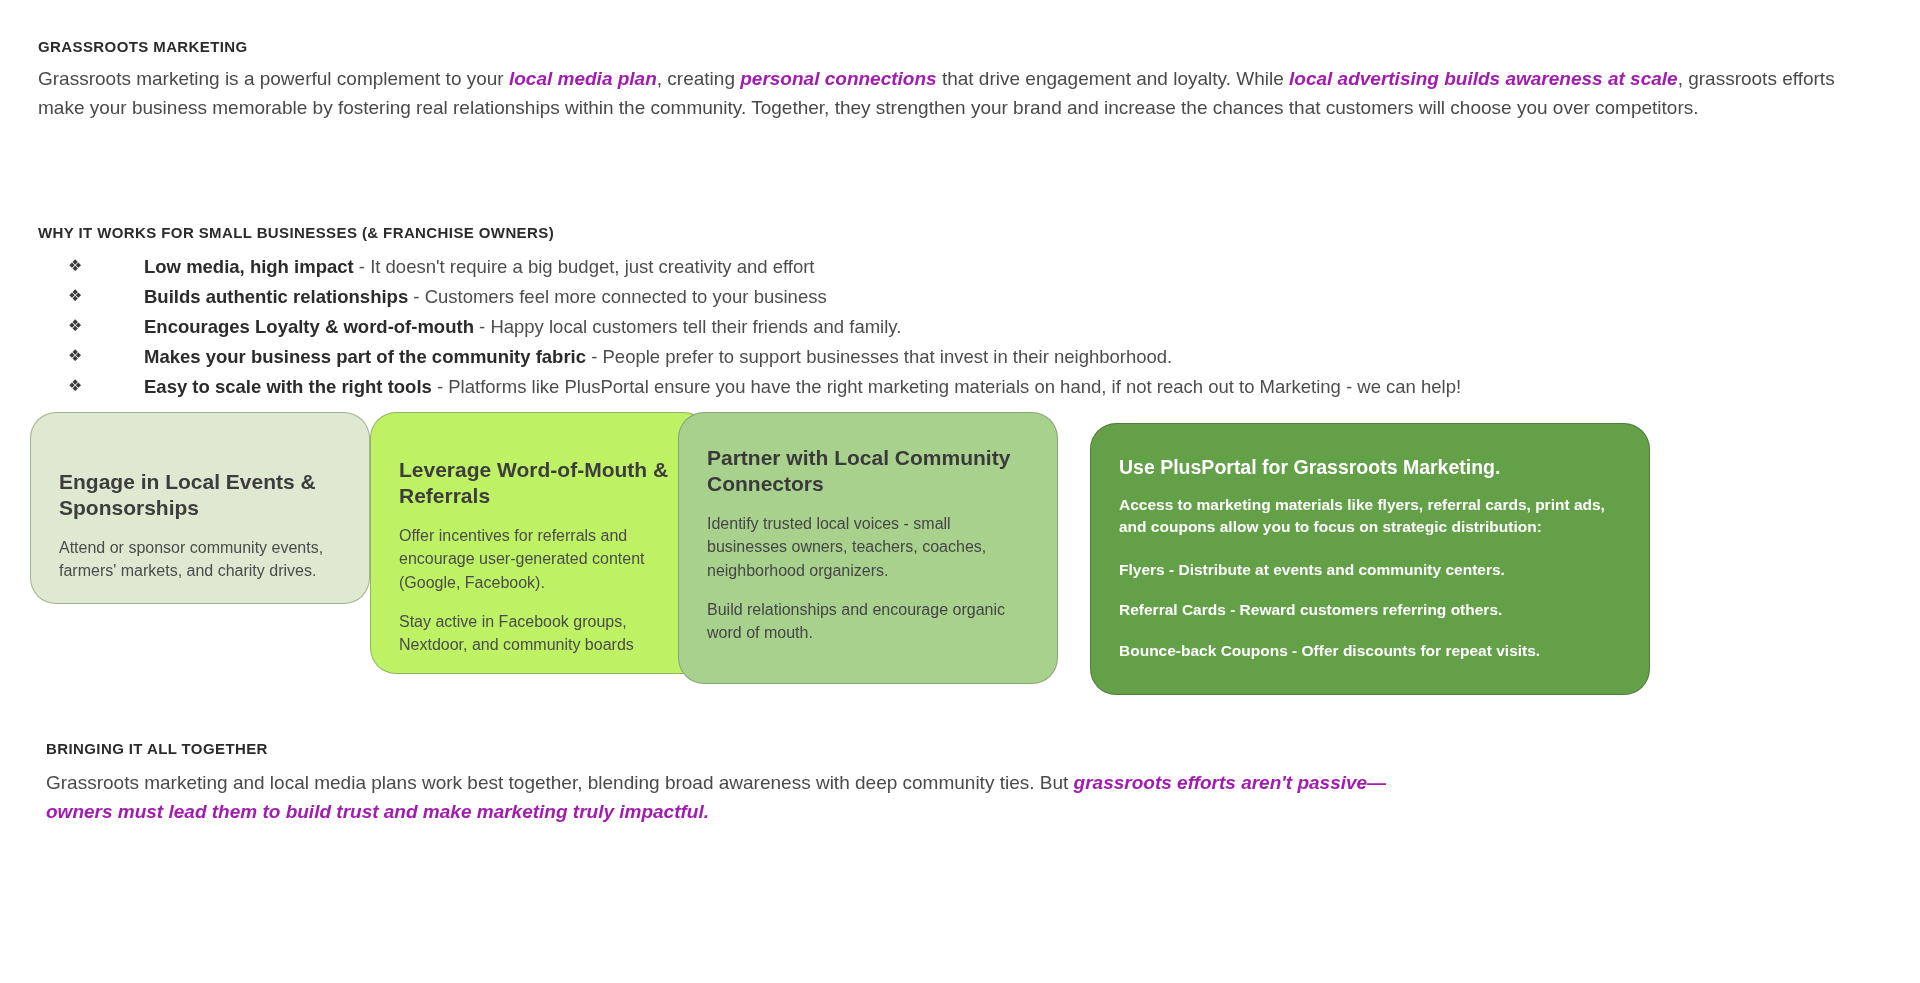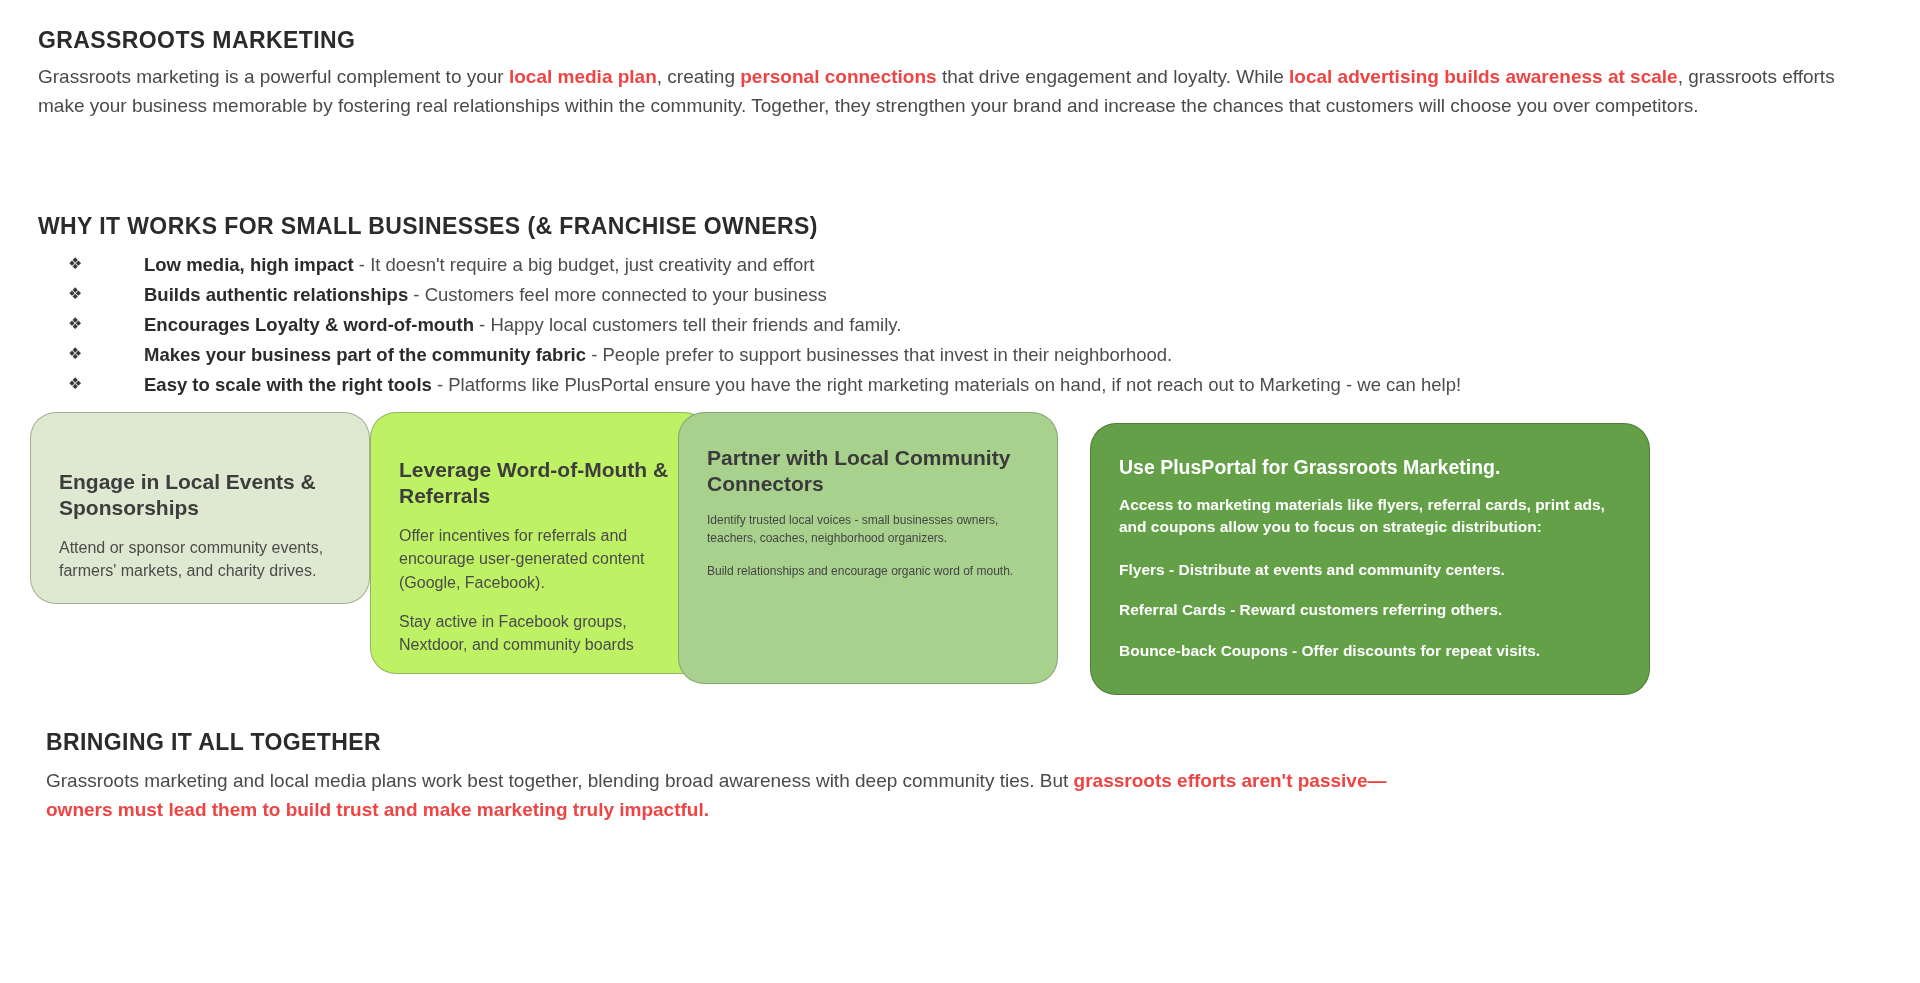--- a/index.html
+++ b/index.html
@@ -23,35 +23,35 @@
   }
 
   
   .sec1 {
     position: absolute;
     left: 38px;
     top: 22px;
     width: 1800px;
   }
   h1.heading {
-    font-size: 23px;
+    font-size: 15px;
     font-weight: bold;
     letter-spacing: 0.4px;
     color: #2b2b2b;
-    margin: 4px 0 8px 0;
+    margin: 16px 0 8px 0;
     line-height: 1.25;
   }
   p.body-para {
     font-size: 19px;
     line-height: 1.52;
     color: #4a4a4a;
     margin: 0;
     max-width: 1800px;
   }
-  p.body-para b { color: #ef4444; font-weight: bold; }
+  p.body-para b { color: #a21caf; font-weight: bold; font-style: italic; }
 
   
   .sec2 {
     position: absolute;
     left: 38px;
     top: 208px;
     width: 1810px;
   }
   ul.bullets {
     list-style: none;
@@ -119,21 +119,21 @@
   }
   .card-2 h3 { font-size: 21px; color: #3d3d3d; padding-top: 18px; }
   .card-2 p  { font-size: 16px; color: #4b4b4b; }
 
   
   .card-3 {
     left: 648px; width: 380px; height: 272px;
     background: #a9d18e;
   }
   .card-3 h3 { font-size: 21px; color: #3a3a3a; padding-top: 6px; }
-  .card-3 p  { font-size: 12px; color: #454545; }
+  .card-3 p  { font-size: 16px; color: #454545; }
 
   
   .card-4 {
     left: 1060px; width: 560px; height: 272px;
     background: #63a048;
     border-color: rgba(70,100,50,0.6);
     margin-top: 11px;
   }
   .card-4 h3 { font-size: 19.5px; color: #ffffff; margin-bottom: 14px; padding-top: 6px;}
   .card-4 p  { font-size: 15.5px; color: #ffffff; font-weight: bold; margin-bottom: 18px; }

